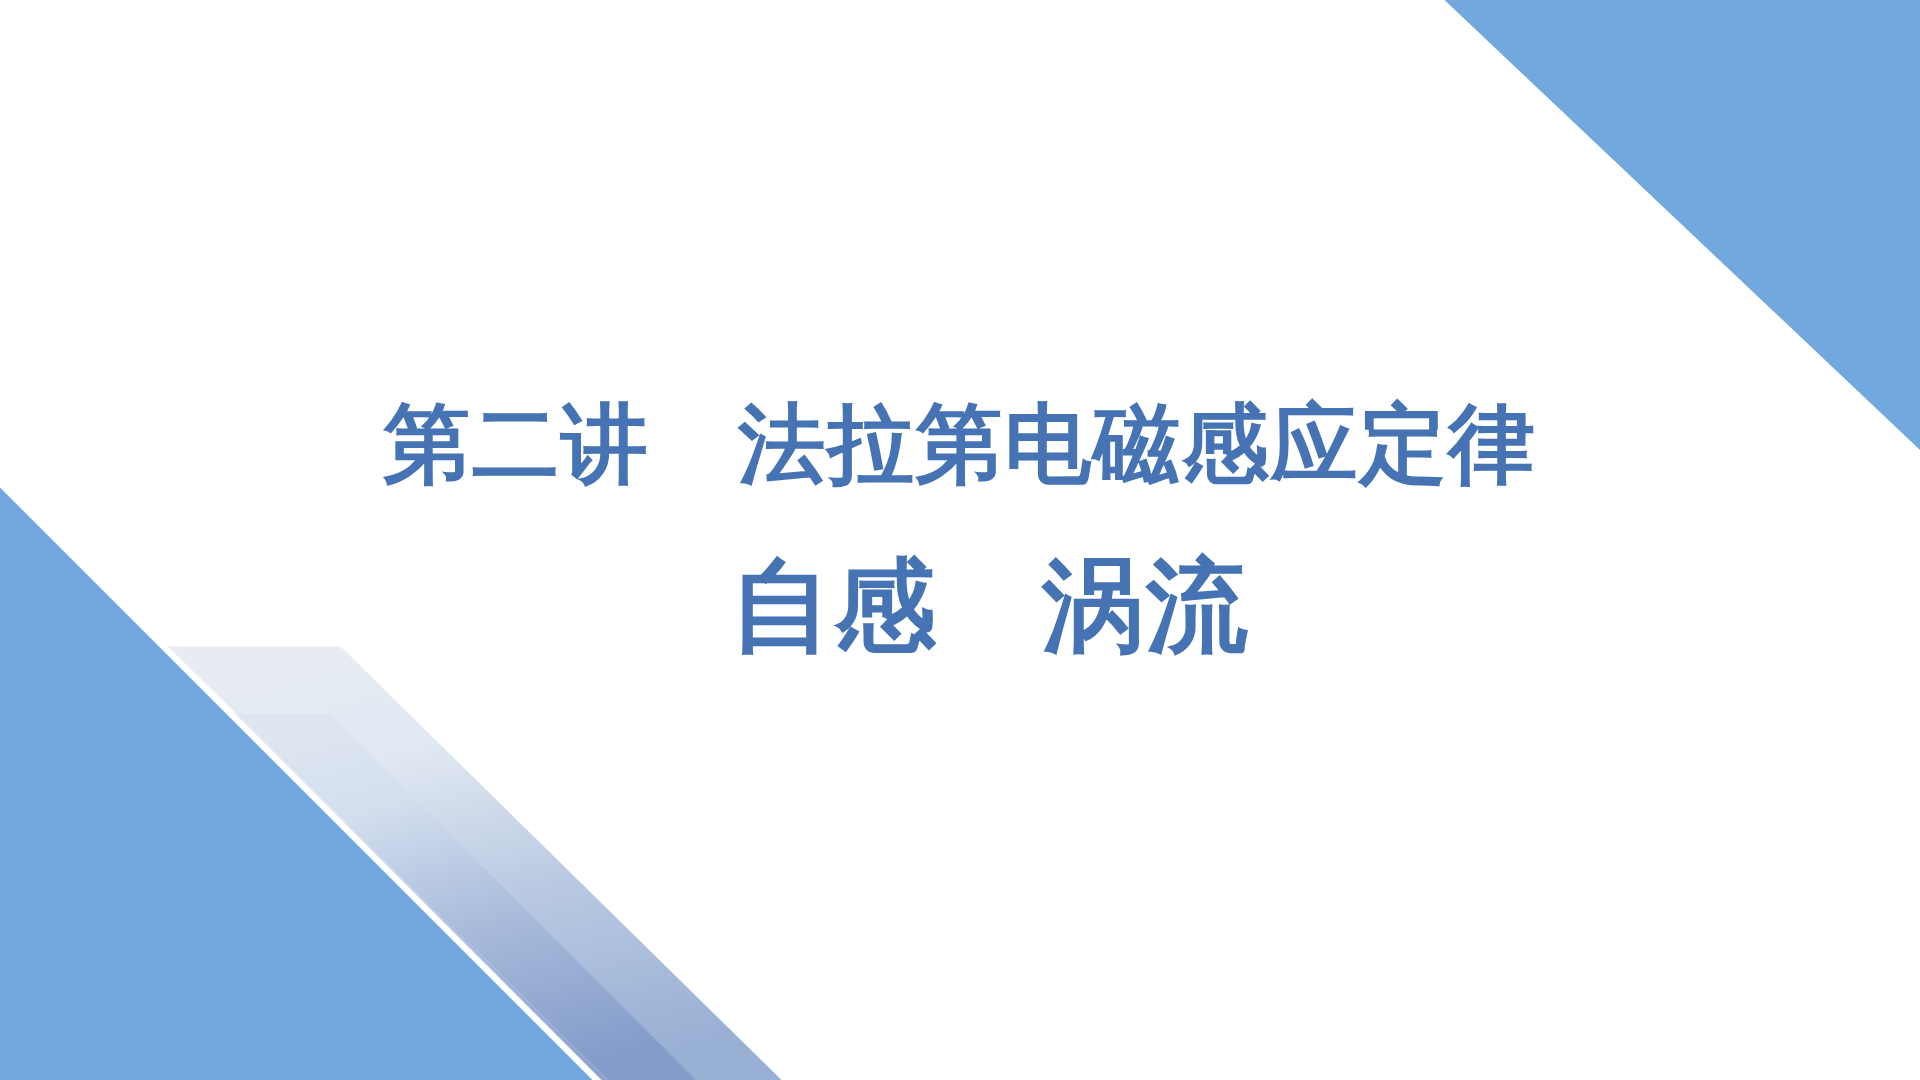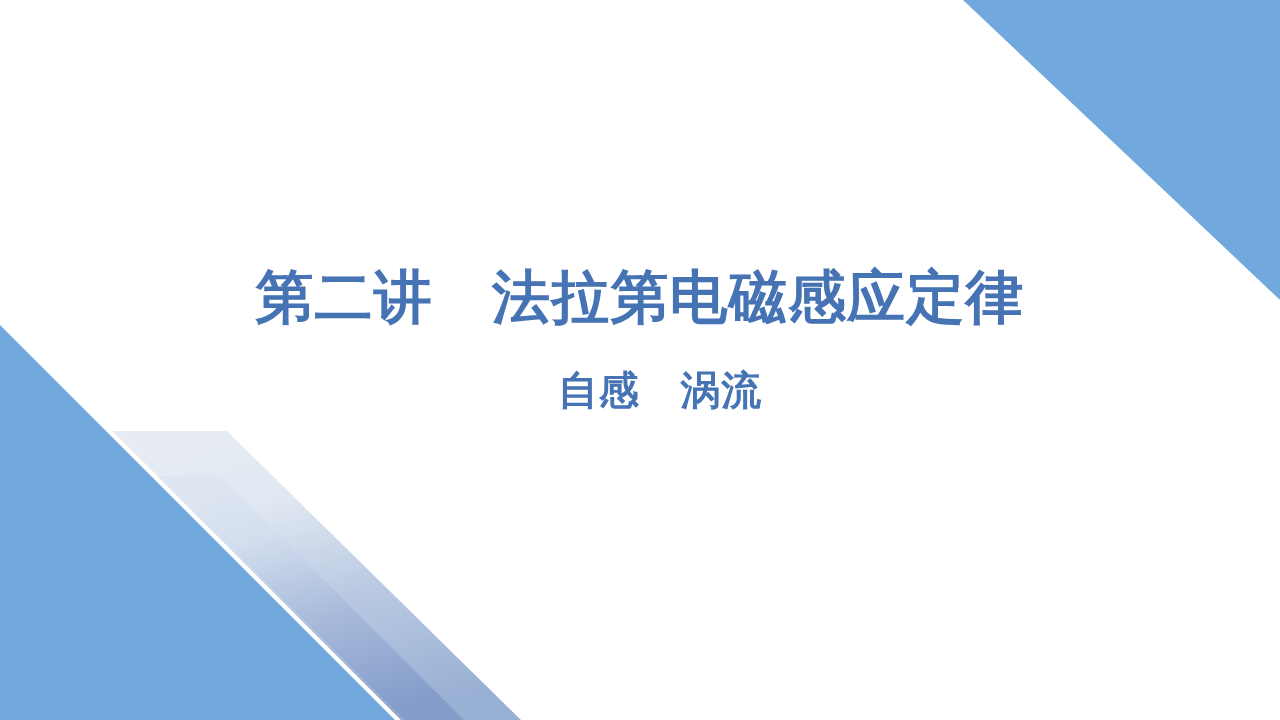--- a/index.html
+++ b/index.html
@@ -41,21 +41,21 @@
     font-family: "Liberation Sans", "DejaVu Sans", sans-serif;
     letter-spacing: 0.02em;
     white-space: pre;
   }
   .title-line-1 {
     font-size: 58px;
     line-height: 1.0;
     padding-left: 0px;
   }
   .title-line-2 {
-    font-size: 40px;
+    font-size: 68px;
     line-height: 1.0;
     margin-top: 44px;
     padding-left: 40px;
   }
 </style>
 </head>
 <body>
 
 <div id="slide">
 

